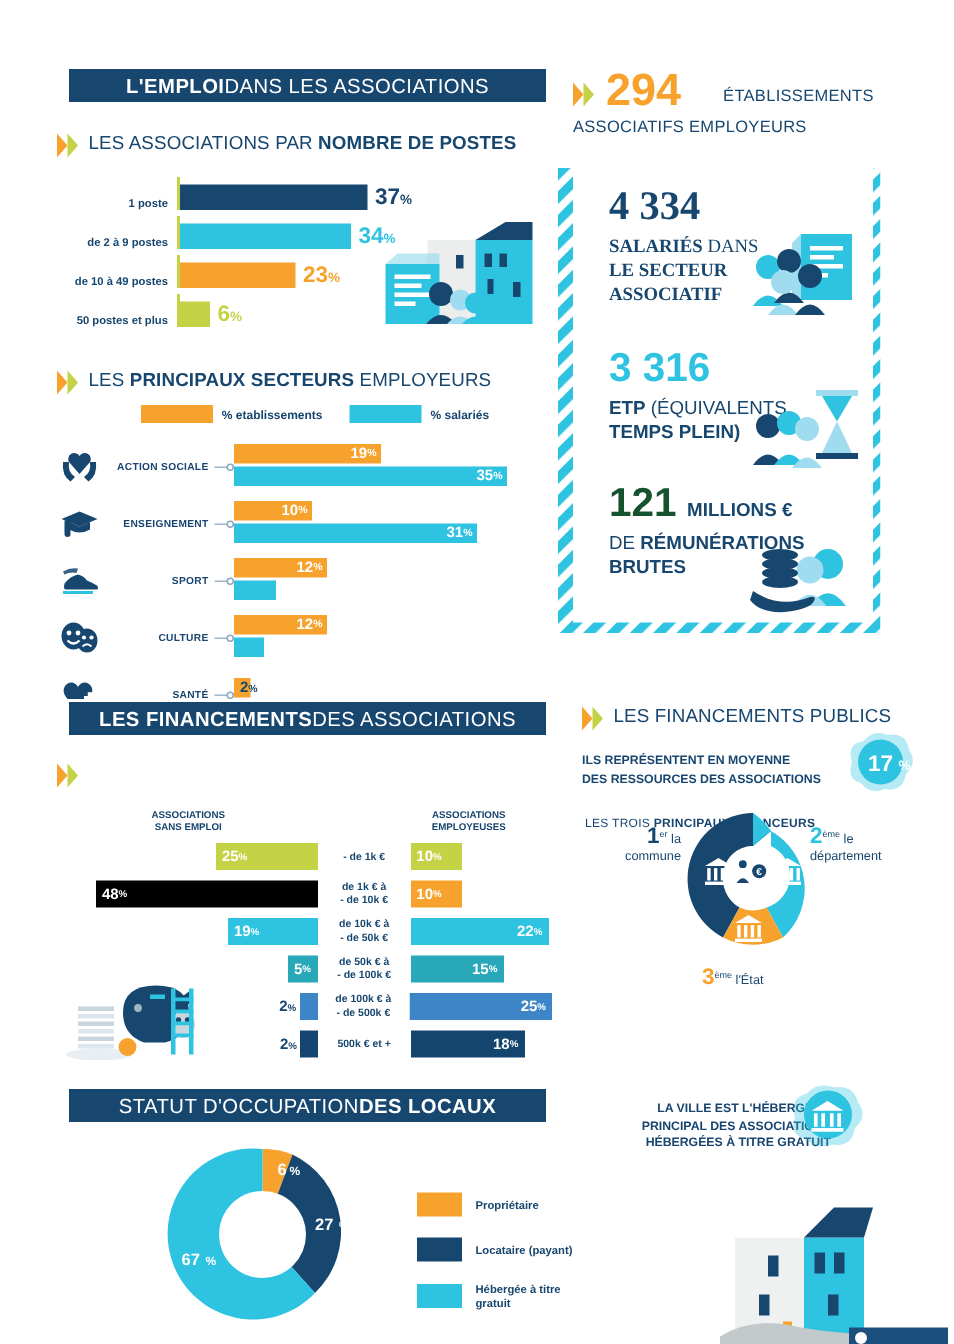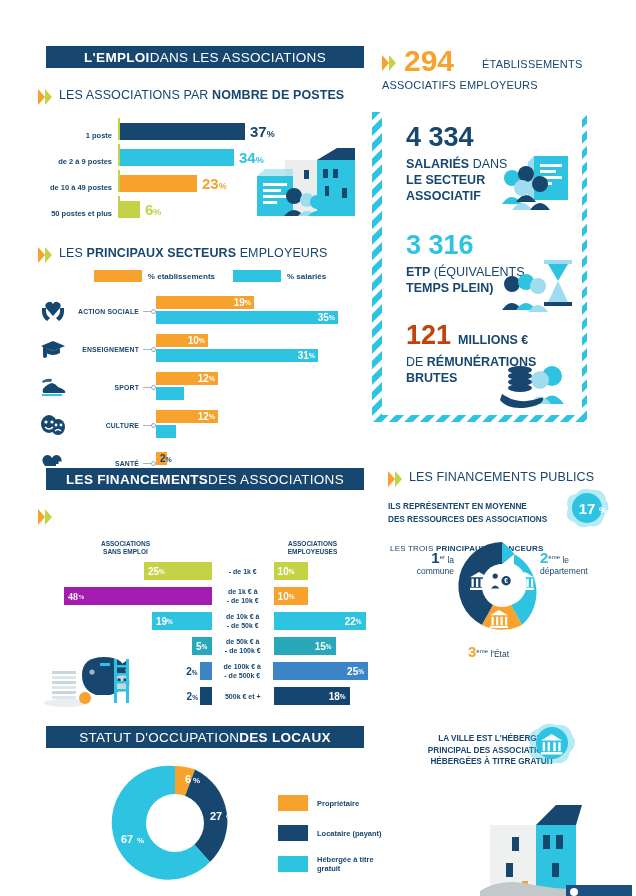--- a/index.html
+++ b/index.html
@@ -338,21 +338,21 @@
       <pattern id="stripes" width="11" height="11" patternTransform="rotate(45)" patternUnits="userSpaceOnUse">
         <rect width="6" height="11" fill="#2ec3e0"></rect>
       </pattern>
     </defs>
     <rect x="0" y="0" width="215" height="310" fill="url(#stripes)"></rect>
     <rect x="11" y="11" width="193" height="288" fill="#ffffff"></rect>
   </svg>
 
   <div id="stat-box">
 
-    <div class="stat" style="top:14px;">
+    <div class="stat" style="top:14px;font-family:Liberation Serif, serif;">
       <div class="num" style="font-size:27px;color:#17466f;">4 334</div>
       <div class="lbl" style="margin-top:5px;">
         <b>SALARIÉS</b><span class="thin"> DANS</span><br>
         <span>LE SECTEUR</span><br>
         <span>ASSOCIATIF</span>
       </div>
     </div>
     <svg style="position:absolute;left:120px;top:44px;" width="72" height="56" viewBox="0 0 72 56">
       <rect x="32" y="2" width="34" height="44" fill="#2ec3e0"></rect>
       <polygon points="32,2 26,8 26,46 32,46" fill="#9fdcef"></polygon>
@@ -385,21 +385,21 @@
       <circle cx="10" cy="26" r="8" fill="#17466f"></circle>
         <path d="M0 52 q10-14 20 0z" fill="#17466f"></path>
       <circle cx="24" cy="24" r="8" fill="#2ec3e0"></circle>
         <path d="M14 52 q10-14 20 0z" fill="#2ec3e0"></path>
       <circle cx="36" cy="28" r="8" fill="#9fdcef"></circle>
         <path d="M26 54 q10-14 20 0z" fill="#9fdcef"></path>
     </svg>
 
     <div class="stat" style="top:212px;">
       <div style="display:flex;align-items:baseline;gap:7px;">
-        <div class="num" style="font-size:27px;color:#c2410c;">121</div>
+        <div class="num" style="font-size:27px;color:#14532d;">121</div>
         <div class="lbl">MILLIONS €</div>
       </div>
       <div class="lbl" style="margin-top:5px;">
         <span class="thin">DE </span><b>RÉMUNÉRATIONS</b><br>
         <span>BRUTES</span>
       </div>
     </div>
     <svg style="position:absolute;left:118px;top:250px;" width="72" height="50" viewBox="0 0 72 50">
       <circle cx="52" cy="16" r="10" fill="#2ec3e0"></circle>
         <path d="M40 44 q12-17 24 0z" fill="#2ec3e0"></path>
@@ -450,21 +450,21 @@
         <div class="bud-right">
           <div class="bud-bar l" style="width:34px;background:#c4d246;">
               <em style="font-style:normal">10</em>
               <span>%</span>
             </div>
         </div>
       </div>
 
       <div class="bud-row">
         <div class="bud-left">
-          <div class="bud-bar l" style="width:148px;background:#a21caf;font-family:Liberation Serif, serif;">
+          <div class="bud-bar l" style="width:148px;background:#000000;">
               <em style="font-style:normal">48</em>
               <span>%</span>
             </div>
         </div>
         <div class="bud-mid">
             <div>de 1k € à</div>
             <div>- de 10k €</div>
           </div>
         <div class="bud-right">
           <div class="bud-bar l" style="width:34px;background:#f7a22c;">

